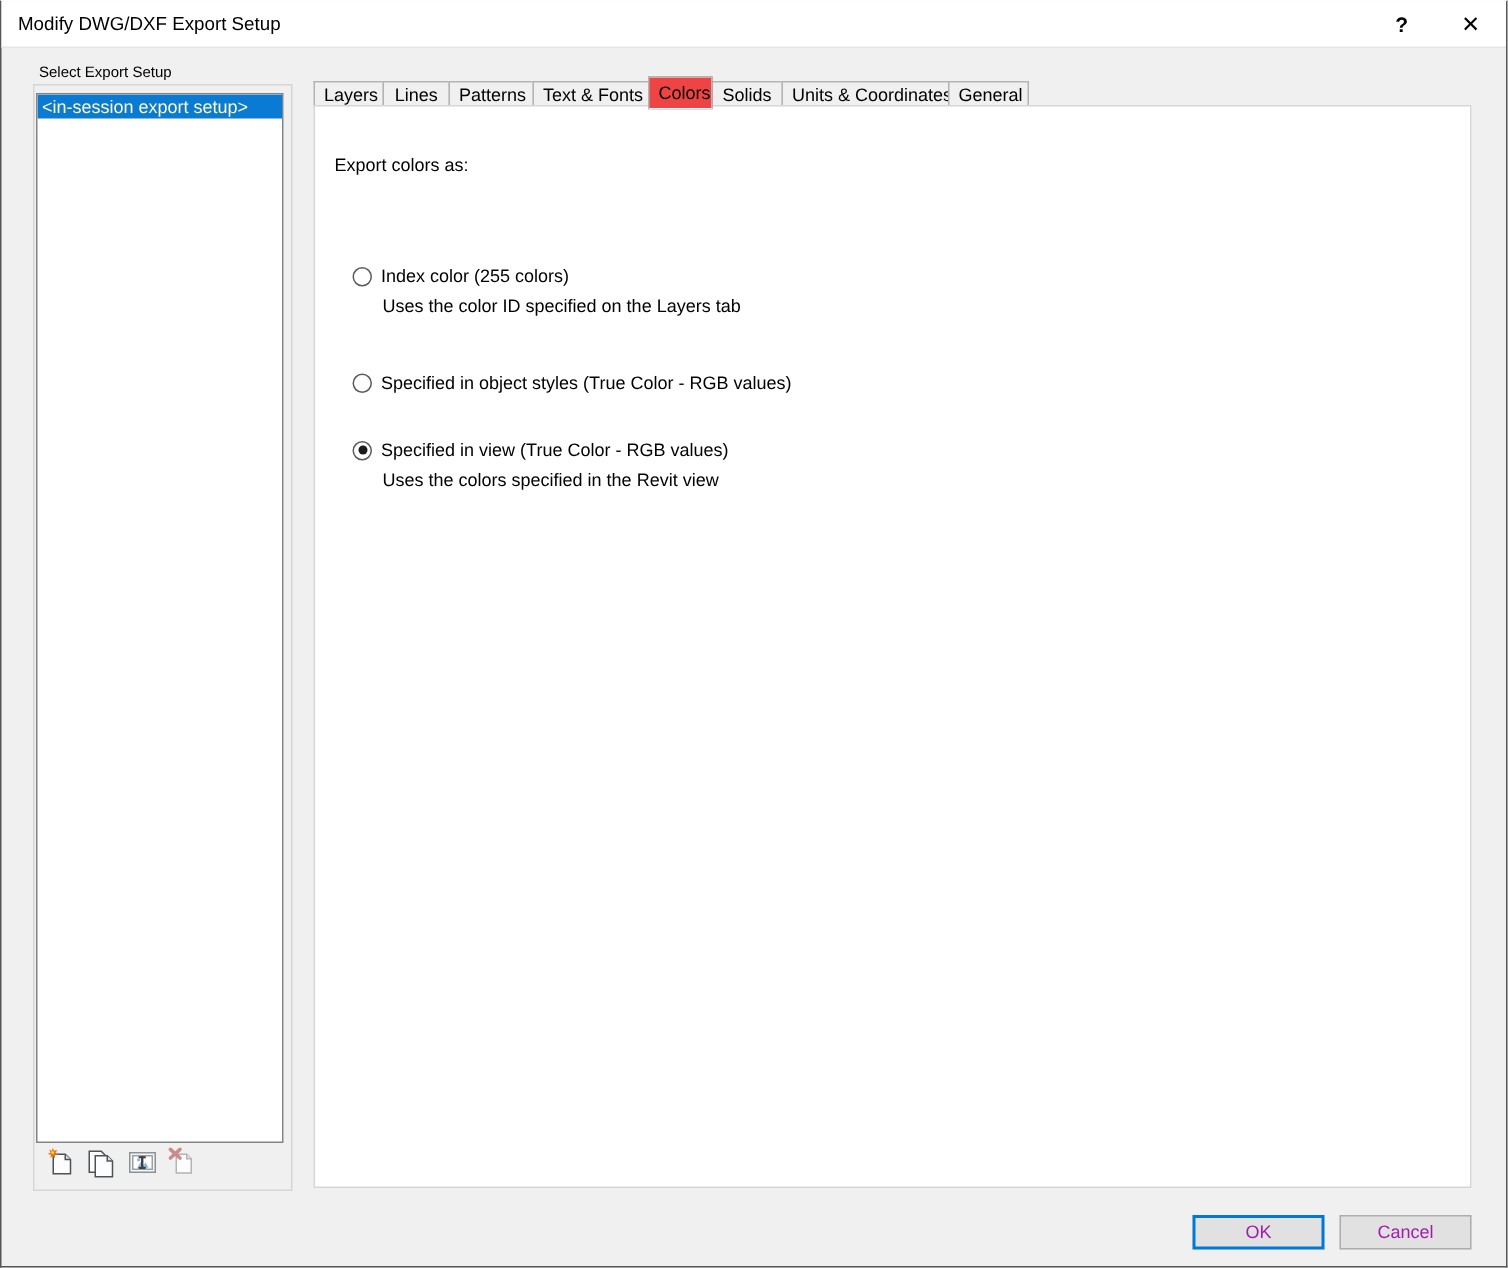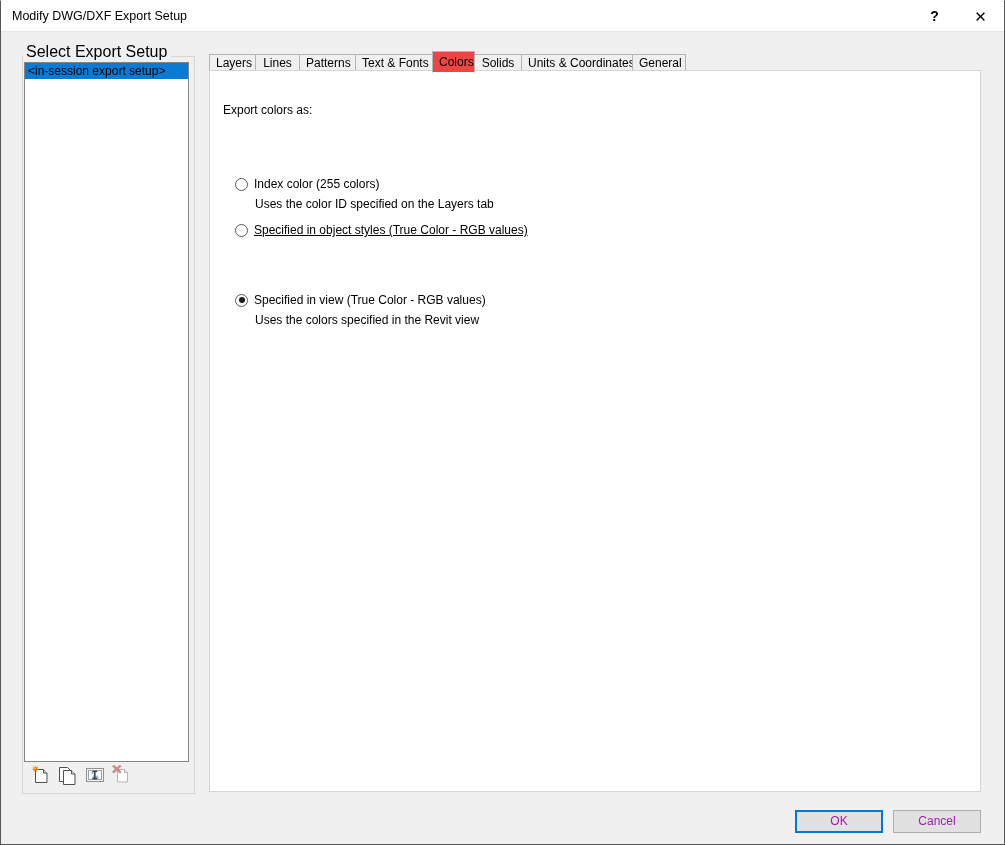--- a/index.html
+++ b/index.html
@@ -77,21 +77,21 @@
     border: 1px solid #d6d6d6;
     box-sizing: border-box;
     background: transparent;
   }
   #left-group-label {
     position: absolute;
     left: 22px;
     top: 42px;
     background: #f0f0f0;
     padding: 0 4px 0 3px;
-    font-size: 16px;
+    font-size: 10px;
     color: #000000;
     white-space: nowrap;
   }
 
   #setup-listbox {
     position: absolute;
     left: 23px;
     top: 61px;
     width: 165px;
     height: 700px;
@@ -103,21 +103,21 @@
   .list-item {
     height: 16px;
     line-height: 16px;
     padding: 0 2px 0 3px;
     font-size: 12px;
     white-space: nowrap;
     color: #000000;
   }
   .list-item.selected {
     background: #0a7bd4;
-    color: #000000;
+    color: #fef9c3;
   }
 
   
   #setup-toolbar {
     position: absolute;
     left: 28px;
     top: 763px;
     width: 160px;
     height: 24px;
   }
@@ -184,21 +184,21 @@
     left: 13px;
     top: 18px;
     font-size: 12px;
     color: #000000;
     white-space: nowrap;
     margin-top: 14px;
   }
 
   .radio-group { position: absolute; left: 25px; }
   #radio-row-0 { top: 104px; text-align: right; }
-  #radio-row-1 { top: 150px; text-decoration: underline; }
+  #radio-row-1 { top: 175px; }
   #radio-row-2 { top: 220px; }
 
   .radio-line {
     position: relative;
     height: 18px;
     display: flex;
     align-items: center;
   }
   .radio-mark {
     width: 13px;

